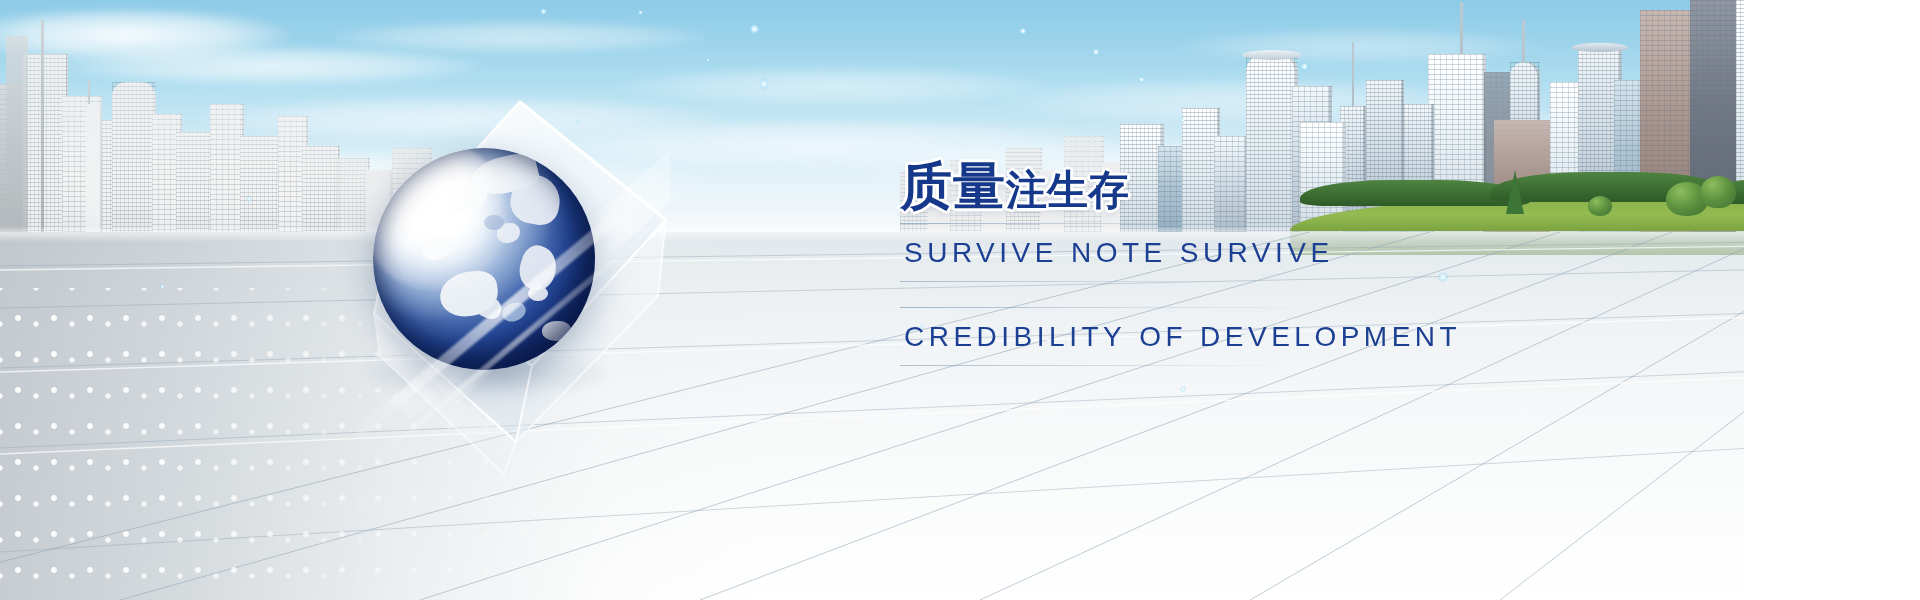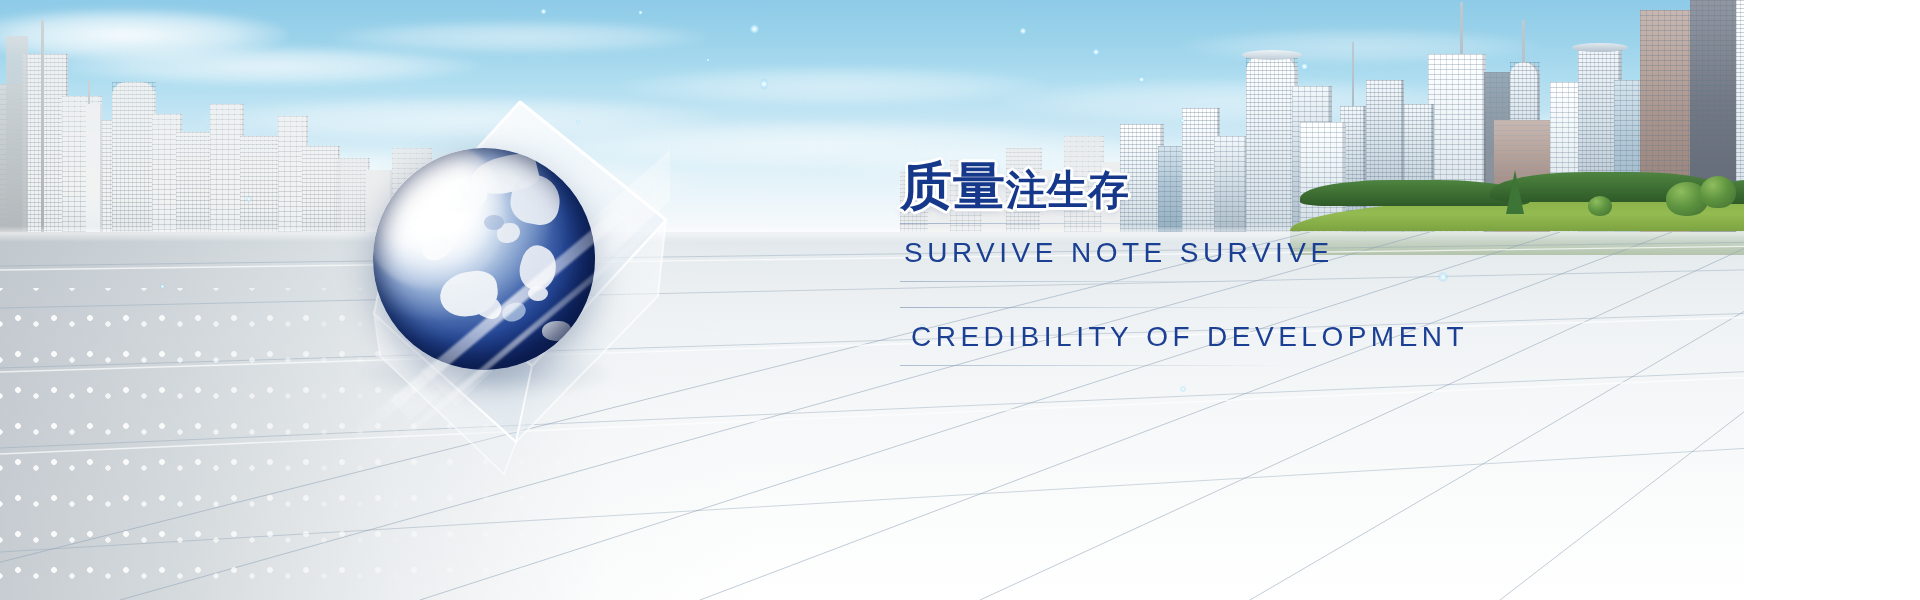--- a/index.html
+++ b/index.html
@@ -553,21 +553,21 @@
       </div>
       <hr class="rule top" style="width:420px;margin-top:11px;">
       <div class="en-line" style="margin-top:15px;margin-left:4px;">
         <span class="w">SURVIVE</span><span class="w">NOTE</span><span class="w">SURVIVE</span>
       </div>
       <hr class="rule" style="width:360px;margin-top:14px;">
     </div>
 
     <div class="blk2">
       <hr class="rule top" style="width:440px;margin-top:11px;">
-      <div class="en-line" style="margin-top:15px;margin-left:11px;">
+      <div class="en-line" style="margin-top:15px;margin-left:4px;">
         <span class="w">CREDIBILITY</span><span class="w">OF</span><span class="w">DEVELOPMENT</span>
       </div>
       <hr class="rule" style="width:390px;margin-top:14px;">
     </div>
 
   </div>
 
 </div>
 
 </body></html>

